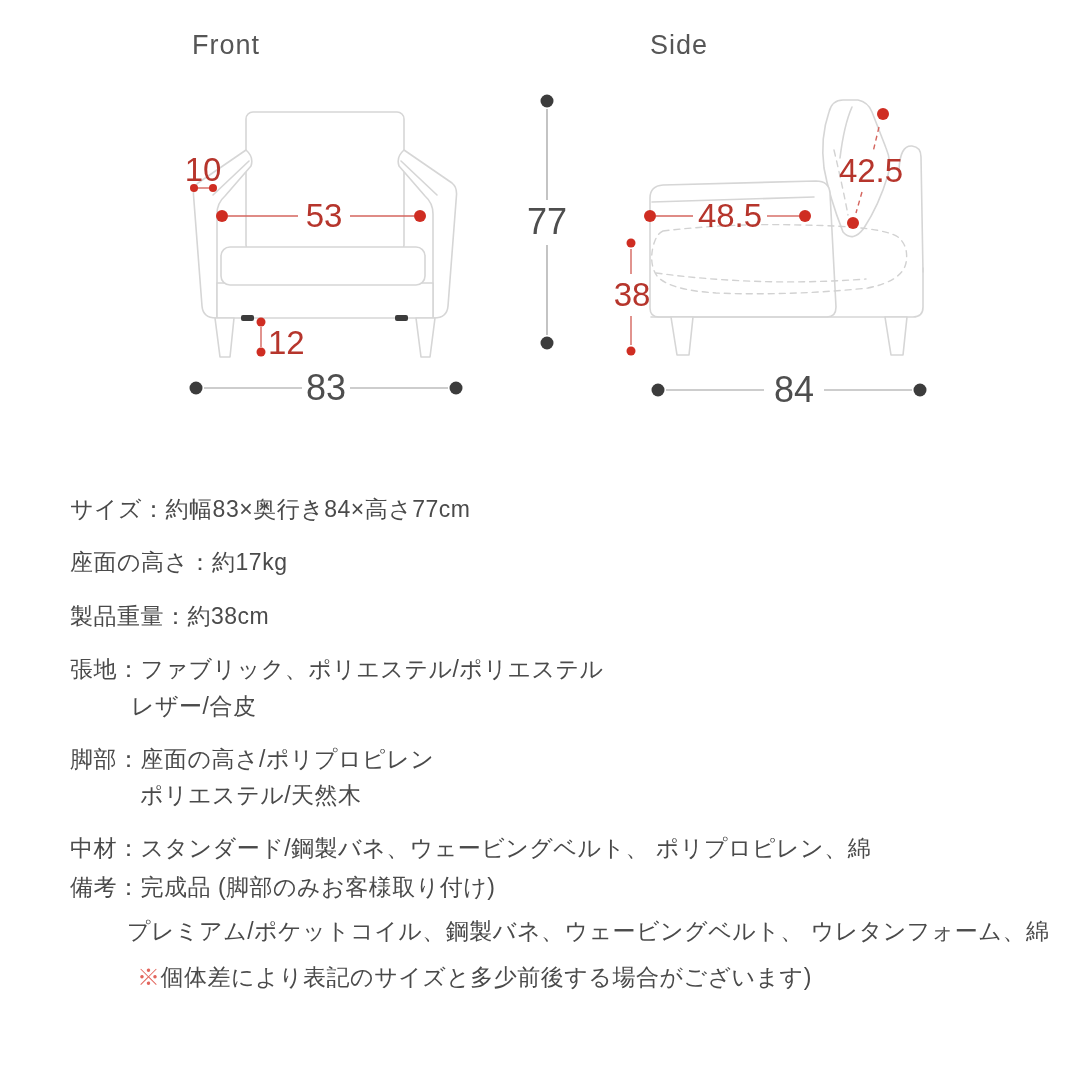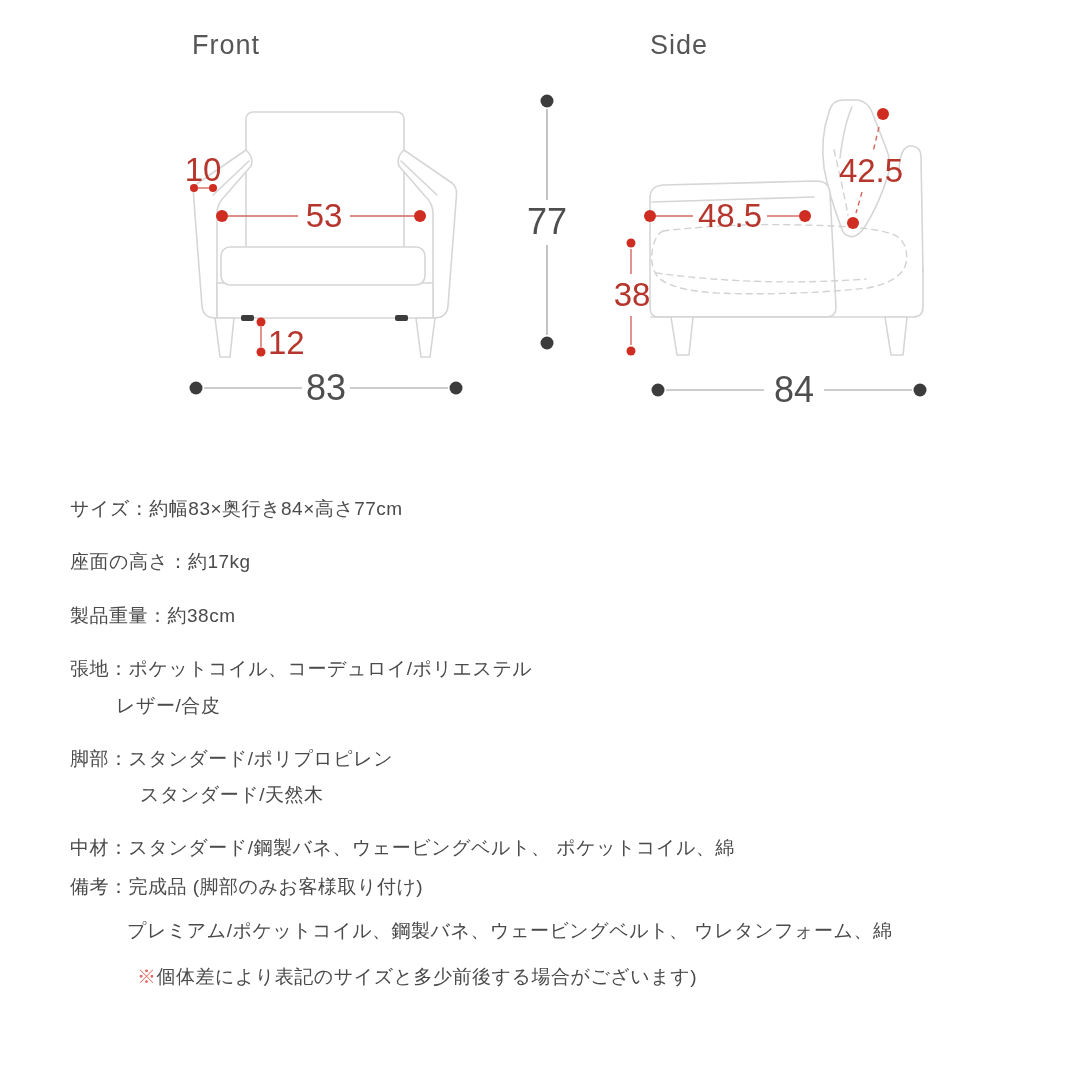--- a/index.html
+++ b/index.html
@@ -14,21 +14,21 @@
   .dashed{fill:none;stroke:#d2d2d2;stroke-width:1.4;stroke-dasharray:6 5;stroke-linecap:round;}
   .redline{stroke:#d4655e;stroke-width:1.4;fill:none;}
   .redline-dash{stroke:#d4655e;stroke-width:1.4;fill:none;stroke-dasharray:5 4;}
   .reddot{fill:#cf2d22;stroke:none;}
   .darkdot{fill:#3c3c3c;stroke:none;}
   .grayline{stroke:#9c9c9c;stroke-width:1.2;fill:none;}
   .dim-red{font-size:33px;fill:#b6352c;}
   .dim-gray{font-size:36px;fill:#4e4e4e;}
   .glide{fill:#3c3c3c;}
   .spec-line{
-    position:absolute;font-size:19px;color:#4a4a4a;letter-spacing:0.5px;
+    position:absolute;font-size:23px;color:#4a4a4a;letter-spacing:0.5px;
     white-space:nowrap;line-height:30px;
   }
   .note-marker{color:#e2655c;}
 </style>
 </head>
 <body>
 
 <svg id="diagram" width="1080" height="460" viewBox="0 0 1080 460">
 
   <g>
@@ -141,20 +141,20 @@
       <circle class="darkdot" cx="658" cy="390" r="6.5"></circle>
       <circle class="darkdot" cx="920" cy="390" r="6.5"></circle>
       <text class="dim-gray" x="794" y="402" text-anchor="middle">84</text>
     </g>
   </g>
 </svg>
 
 <div class="spec-line" style="left:70px;top:494px">サイズ：約幅83×奥行き84×高さ77cm</div>
 <div class="spec-line" style="left:70px;top:547px">座面の高さ：約17kg</div>
 <div class="spec-line" style="left:70px;top:601px">製品重量：約38cm</div>
-<div class="spec-line" style="left:70px;top:654px">張地：ポケットコイル、コーデュロイ/ポリエステル</div>
-<div class="spec-line" style="left:116px;top:691px">レザー/合皮</div>
-<div class="spec-line" style="left:70px;top:744px">脚部：スタンダード/ポリプロピレン</div>
-<div class="spec-line" style="left:140px;top:780px">スタンダード/天然木</div>
-<div class="spec-line" style="left:70px;top:833px">中材：スタンダード/鋼製バネ、ウェービングベルト、 ポケットコイル、綿</div>
+<div class="spec-line" style="left:70px;top:654px">張地：ファブリック、ポリエステル/ポリエステル</div>
+<div class="spec-line" style="left:131px;top:691px">レザー/合皮</div>
+<div class="spec-line" style="left:70px;top:744px">脚部：座面の高さ/ポリプロピレン</div>
+<div class="spec-line" style="left:140px;top:780px">ポリエステル/天然木</div>
+<div class="spec-line" style="left:70px;top:833px">中材：スタンダード/鋼製バネ、ウェービングベルト、 ポリプロピレン、綿</div>
 <div class="spec-line" style="left:127px;top:916px">プレミアム/ポケットコイル、鋼製バネ、ウェービングベルト、 ウレタンフォーム、綿</div>
 <div class="spec-line" style="left:70px;top:872px">備考：完成品 (脚部のみお客様取り付け)</div>
 <div class="spec-line" style="left:137px;top:962px"><span class="note-marker">※</span><span>個体差により表記のサイズと多少前後する場合がございます)</span></div>
 
 </body></html>

